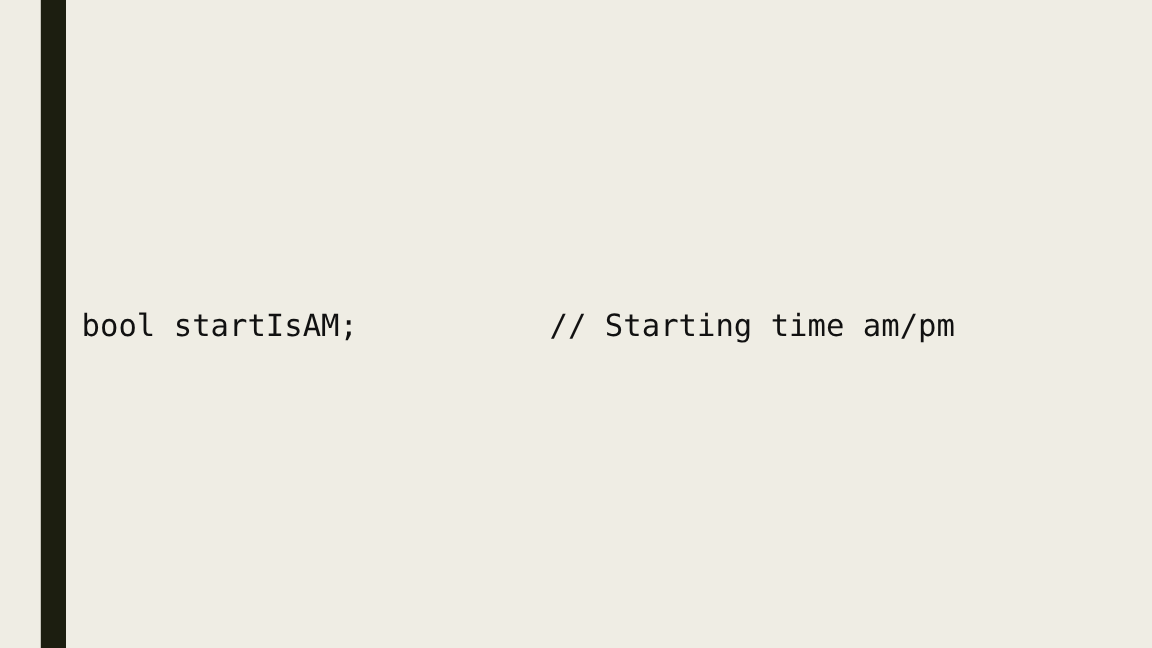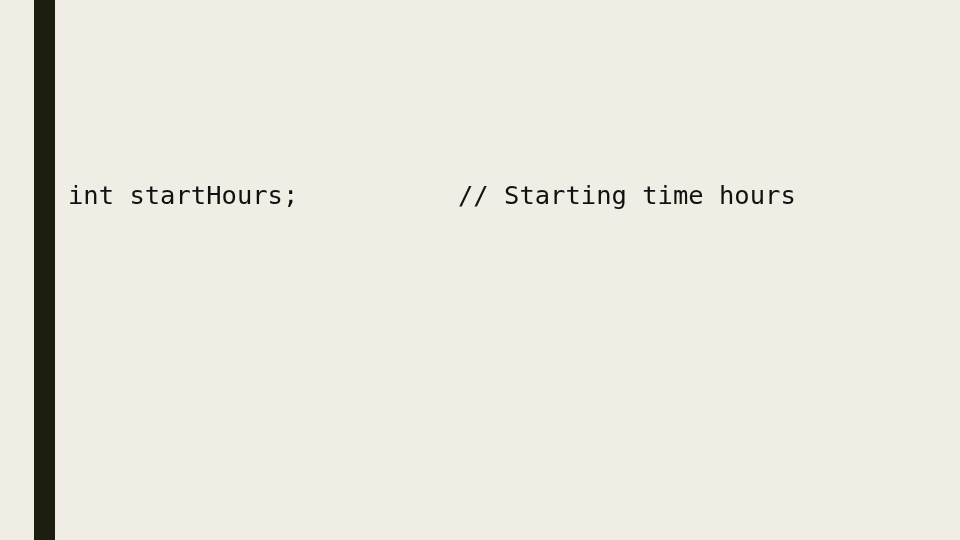--- a/index.html
+++ b/index.html
@@ -67,23 +67,23 @@
 </style>
 </head>
 <body>
 
 <div id="slide">
 
   <div id="accent-bar"></div>
 
   <div id="code-block">
 
-    <span class="code-line"><span class="decl">int startHours;</span><span class="cmt">// Starting time hours</span></span>
 
 
+    <span class="code-line"><span class="decl">bool startIsAM;</span><span class="cmt">// Starting time am/pm</span></span>
 
     
 
     
 
     
 
     
 
     

